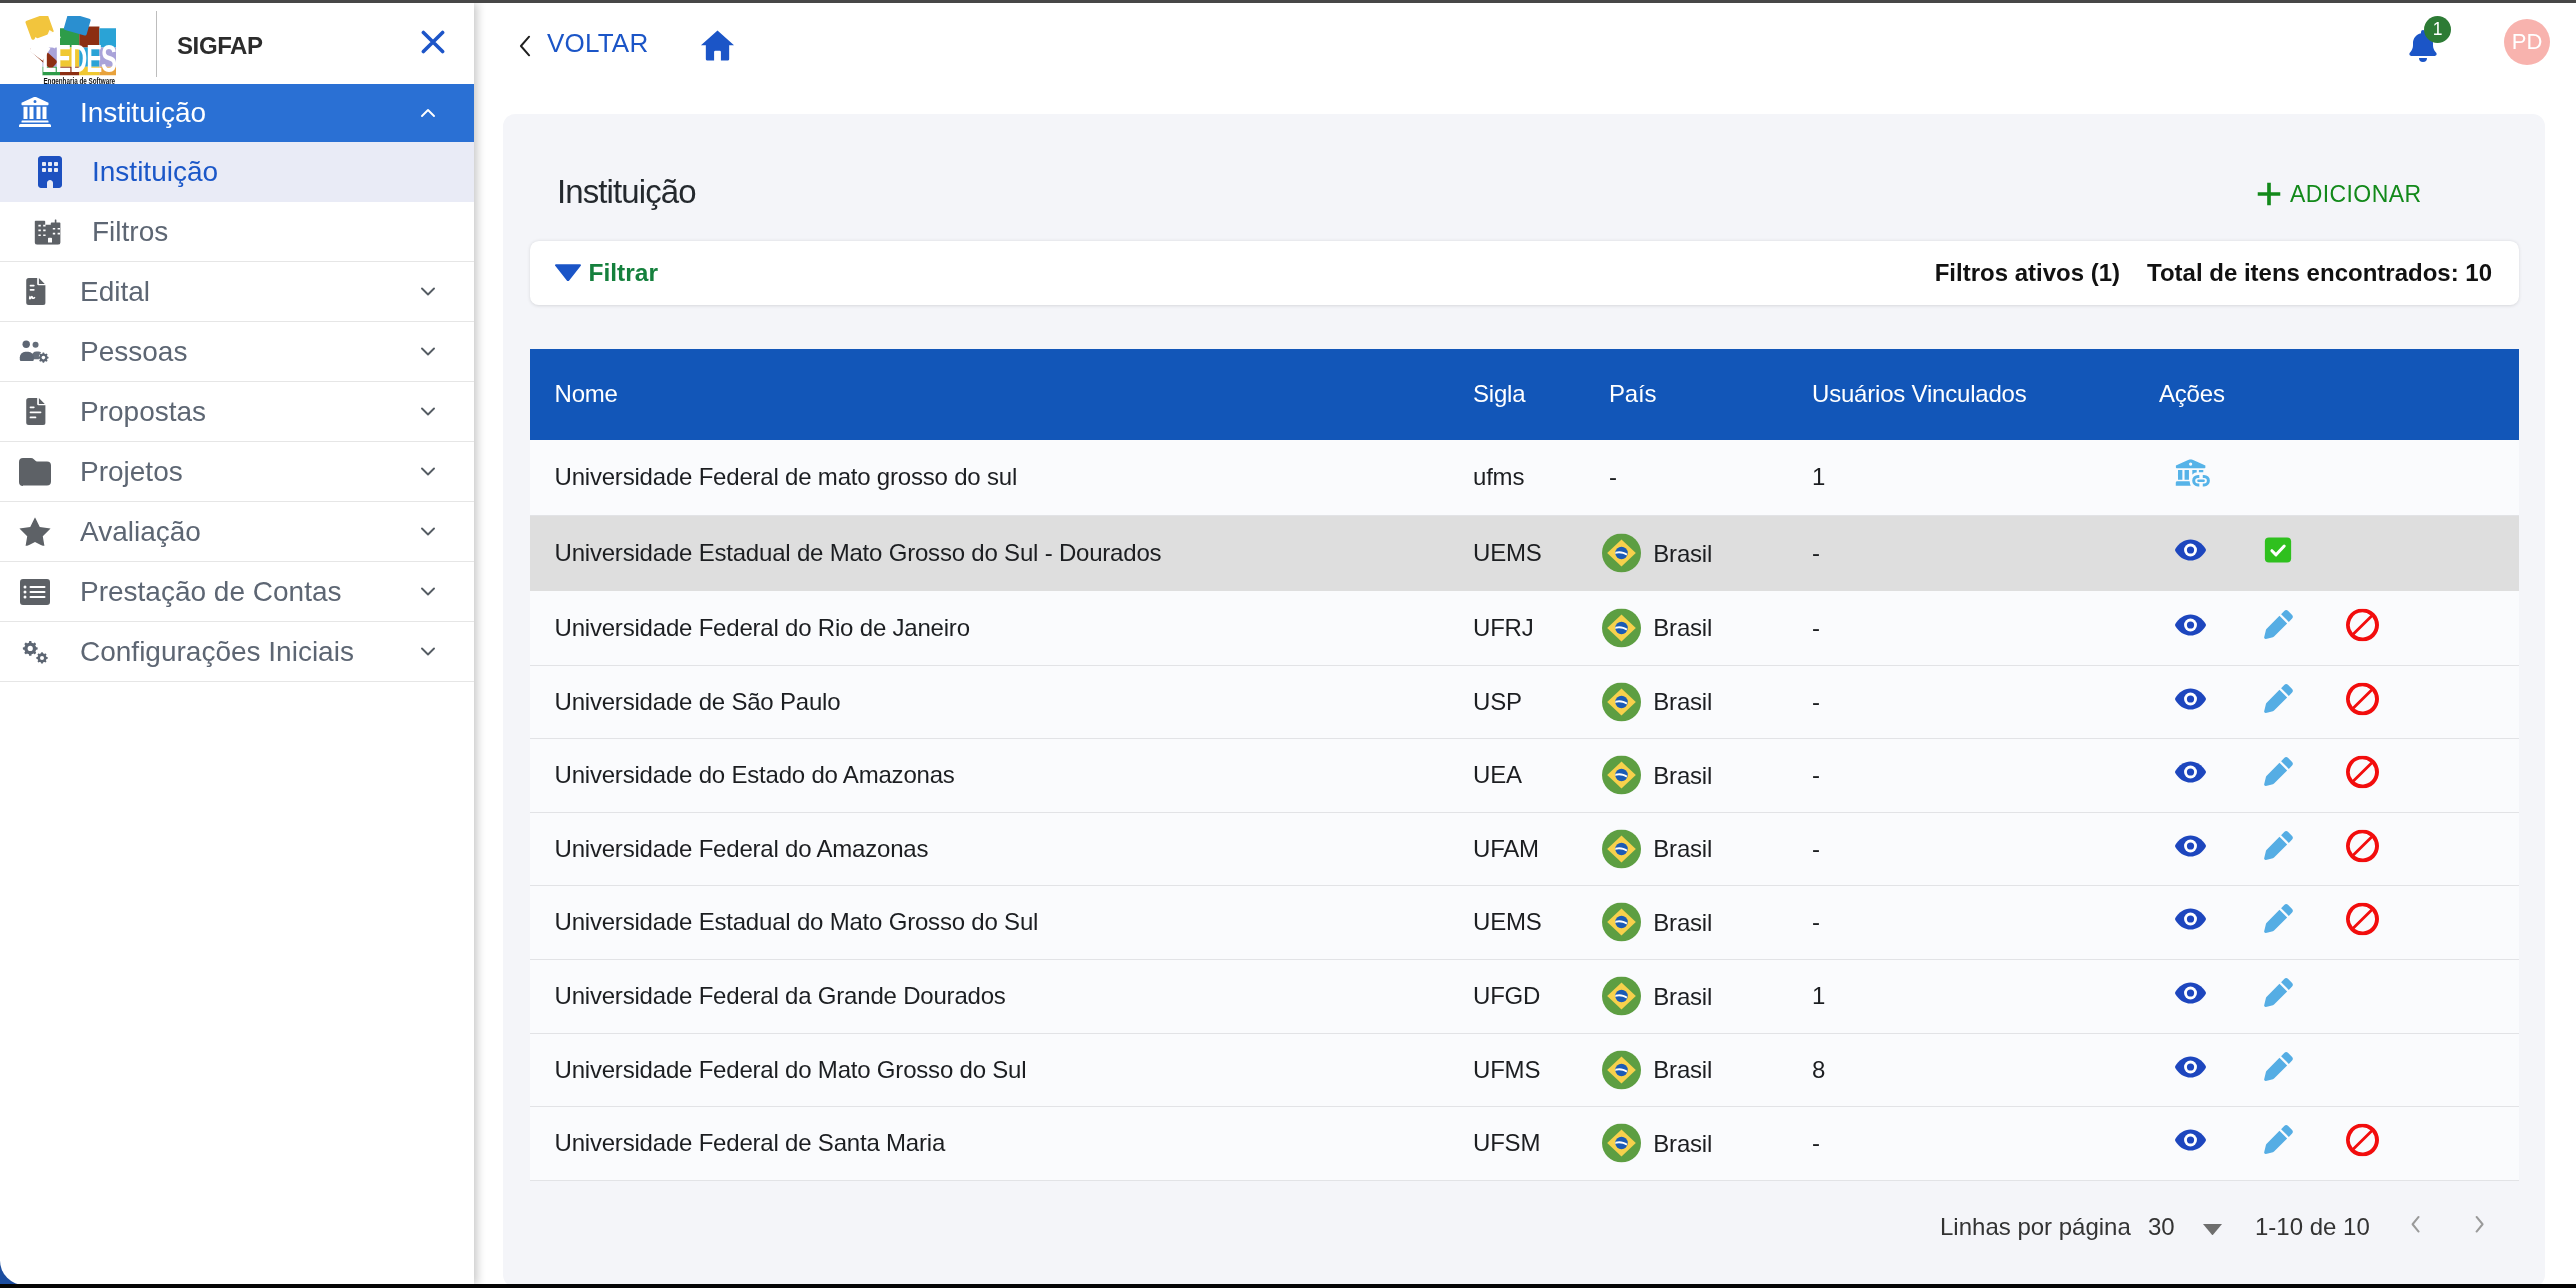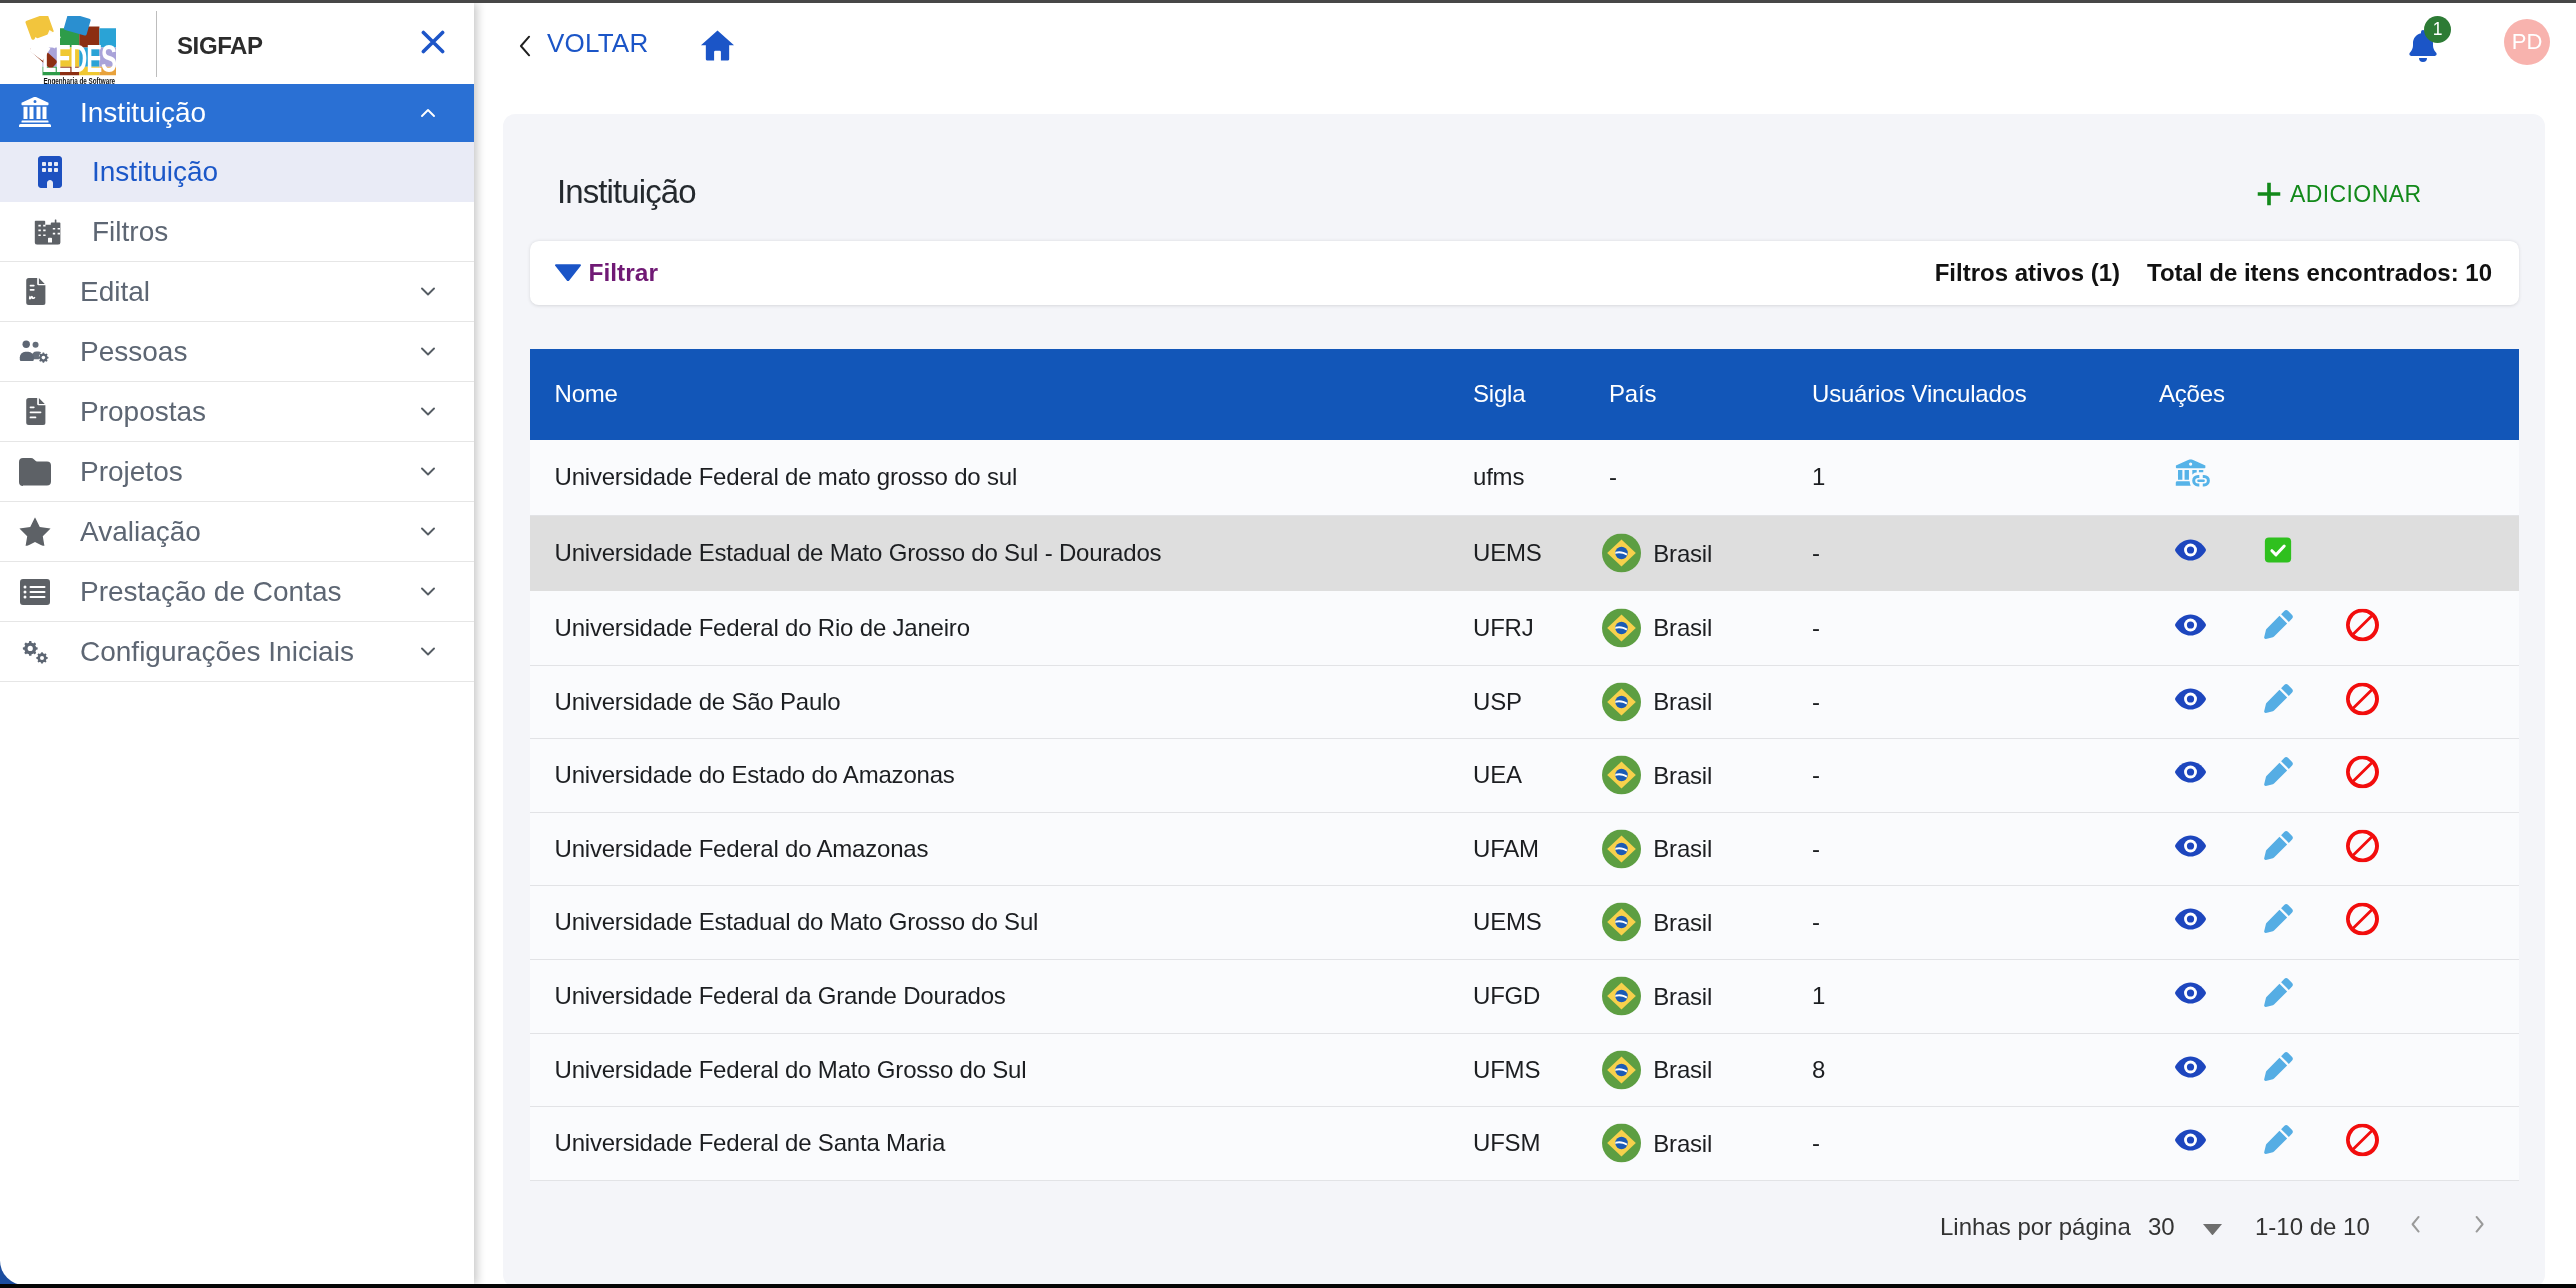--- a/index.html
+++ b/index.html
@@ -33,21 +33,21 @@
 .bv{font-size:26px;color:#1b55c7;letter-spacing:0.2px}
 .badge{position:absolute;left:1950px;top:13px;width:27px;height:27px;border-radius:50%;background:#2d7b35;color:#fff;font-size:17.5px;display:flex;align-items:center;justify-content:center}
 .avatar{position:absolute;left:2030px;top:16.6px;width:46px;height:46px;border-radius:50%;background:#f8b3ae;color:#fff;font-size:22px;display:flex;align-items:center;justify-content:center}
 .card{position:absolute;left:29px;top:111px;width:2042px;height:1173px;background:#f4f5f9;border-radius:12.3px}
 .cardtitle{position:absolute;left:54px;top:59px;font-size:33px;letter-spacing:-0.9px;color:#24292e}
 .addbtn{position:absolute;left:1753px;top:67px;display:flex;align-items:center;color:#12891a}
 
 .addbtn .atxt{font-size:23px;margin-left:8px;letter-spacing:0.4px}
 .filterbar{position:absolute;left:27px;top:127px;width:1989px;height:64px;background:#fff;border-radius:8.8px;box-shadow:0 0.9px 3.5px rgba(0,0,0,.12);display:flex;align-items:center}
 .filterbar .ftri{margin-left:24.5px}
-.filterbar .ftxt{margin-left:8px;font-size:24.5px;font-weight:bold;color:#701a75}
+.filterbar .ftxt{margin-left:8px;font-size:24.5px;font-weight:bold;color:#15803d}
 .filterbar .sp{flex:1}
 .filterbar .fa{font-size:24px;font-weight:bold;color:#111}
 .filterbar .tot{font-size:24px;font-weight:bold;color:#111;margin-left:27px;margin-right:27px}
 .table{position:absolute;left:27px;top:235px;width:1989px}
 .thead{height:91px;background:#1256b8;position:relative;color:#fff}
 .tr{position:relative;border-bottom:0.9px solid #e2e3e6;background:#fafbfd}
 .tr.grey{background:#dedede;border-bottom:0}
 .cell{position:absolute;top:50%;transform:translateY(-50%);font-size:24px;letter-spacing:-0.2px;color:#1c1e21;white-space:nowrap}
 .thead .cell{color:#fff}
 .cNome{left:24.5px}.cSigla{left:943px}.cPais{left:1079px}.cUsu{left:1282px}.cAco{left:1629px}

